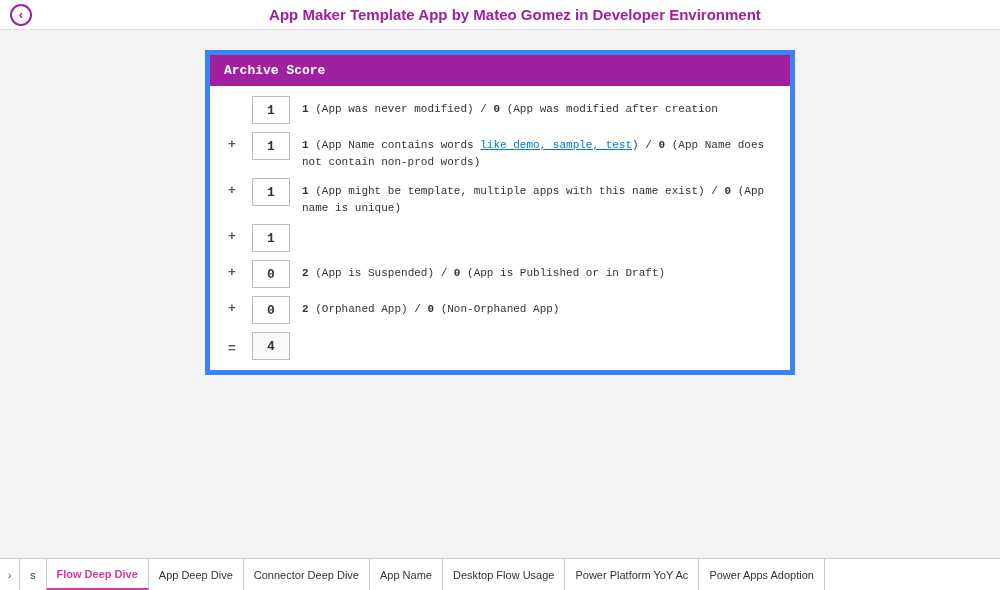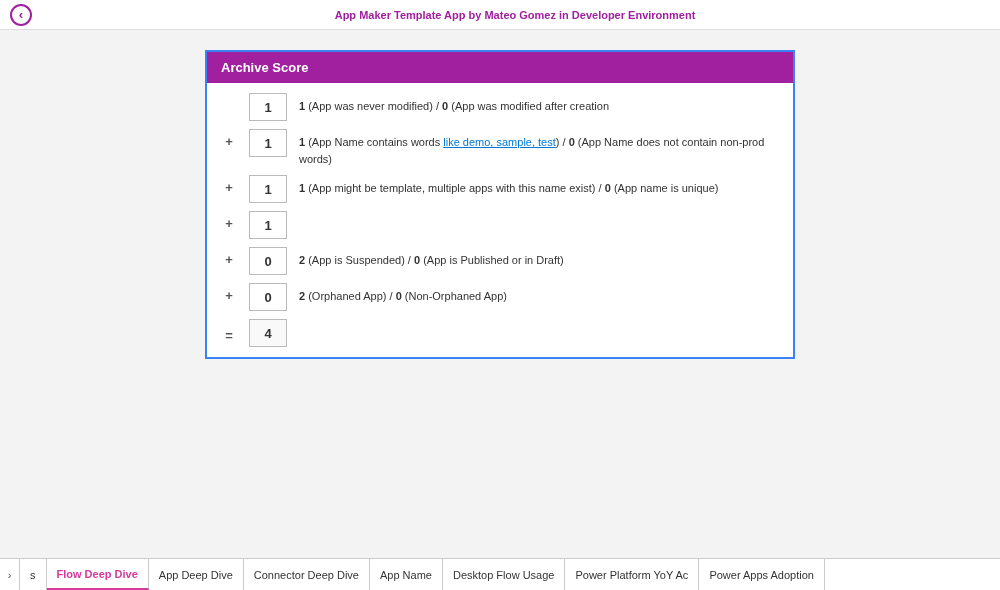--- a/index.html
+++ b/index.html
@@ -34,39 +34,40 @@
       border-radius: 50%;
       cursor: pointer;
       margin-right: 8px;
       color: #a020a0;
       font-size: 13px;
       font-weight: bold;
     }
     .header-title {
       flex: 1;
       text-align: center;
-      font-size: 11px;
+      font-size: 15px;
       font-weight: 600;
       color: #a020a0;
     }
 
     
     .main-content {
       flex: 1;
       background: #f3f3f3;
       padding: 20px 30px;
       overflow: hidden;
     }
 
     
     .archive-card {
       background: #fff;
-      border: 2px solid #3b82f6;
+      border: 5px solid #3b82f6;
       width: 590px;
       margin: 0 auto;
+      font-family: Liberation Mono, monospace;
     }
     .archive-card-header {
       background: #a020a0;
       color: #fff;
       padding: 8px 14px;
       font-size: 13px;
       font-weight: 600;
     }
     .archive-card-body {
       padding: 10px 14px;

